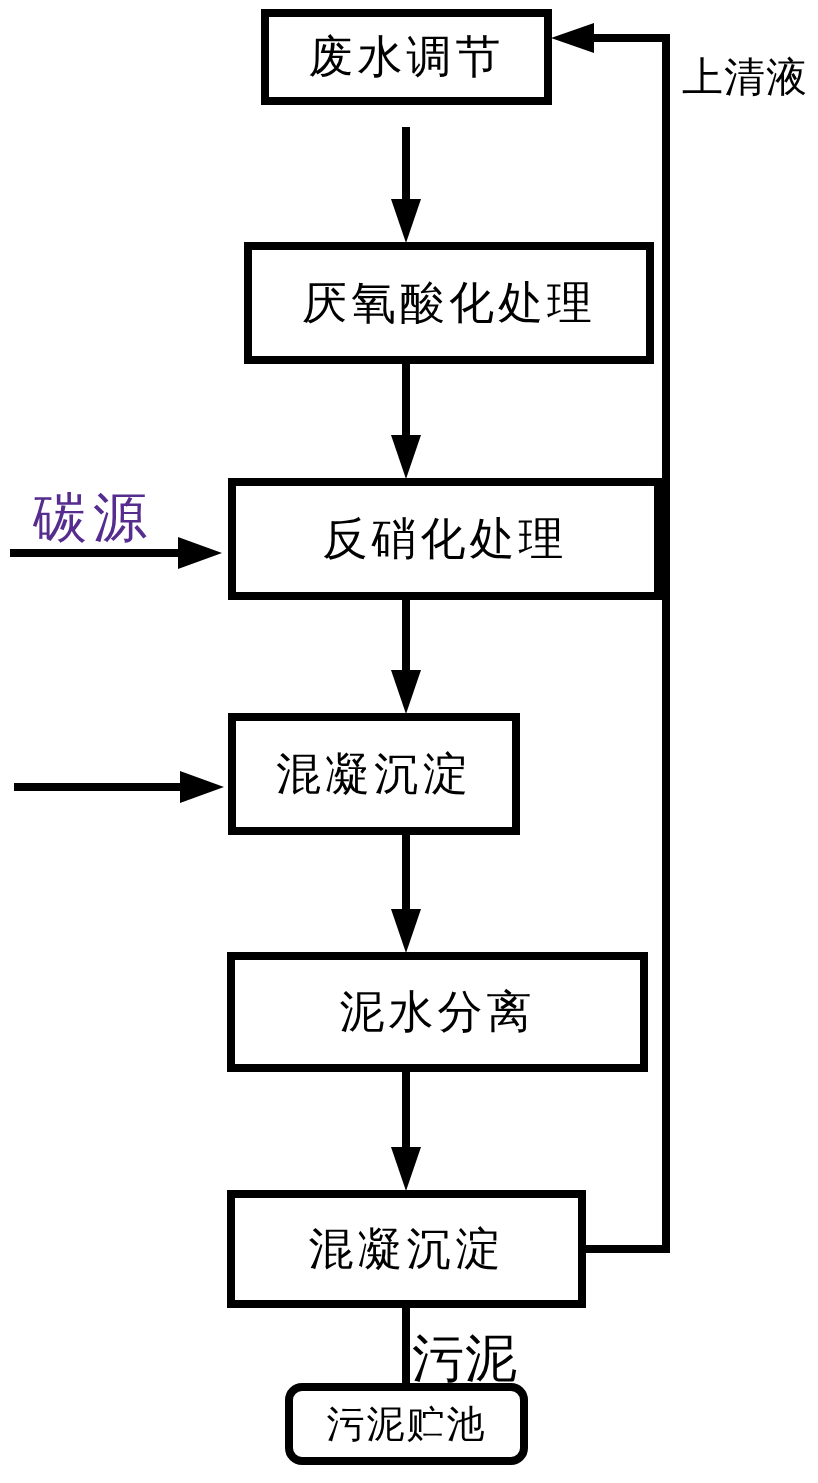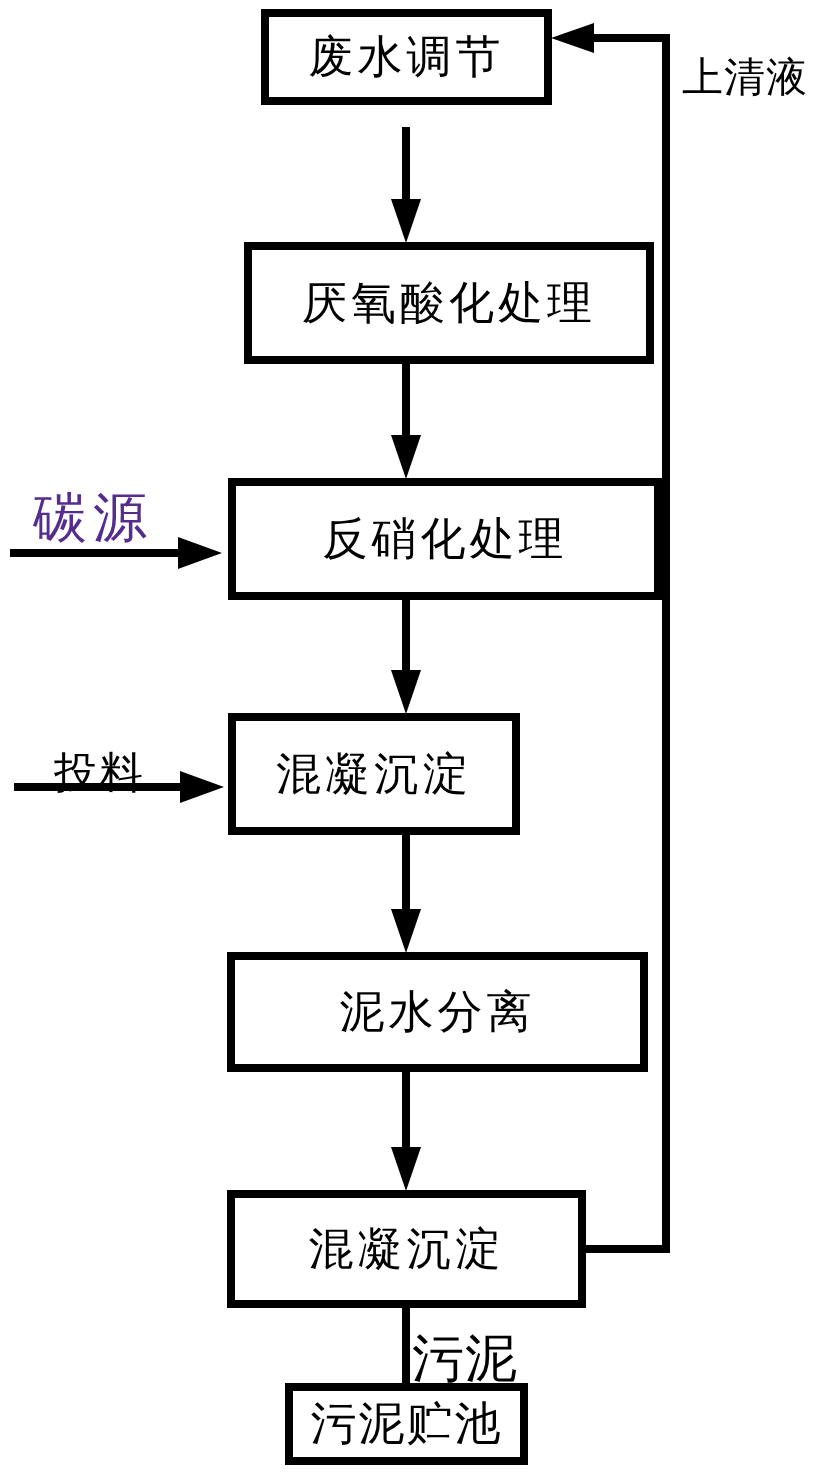--- a/index.html
+++ b/index.html
@@ -22,21 +22,21 @@
     border: 8px solid #000000;
     background: #ffffff;
     display: flex;
     align-items: center;
     justify-content: center;
     font-size: 45px;
     letter-spacing: 4px;
     white-space: nowrap;
     color: #000000;
   }
-  .box.small { font-size: 46px; letter-spacing: 2px; }
+  .box.small { font-size: 38px; letter-spacing: 2px; border-radius: 17px; }
   .vline, .hline {
     position: absolute;
     background: #000000;
   }
   .arrow-down {
     position: absolute;
     width: 0; height: 0;
     border-left: 15px solid transparent;
     border-right: 15px solid transparent;
     border-top: 44px solid #000000;
@@ -140,17 +140,16 @@
 
   <div class="hline" style="left:14px; top:783px; width:166px; height:8px;"></div>
   <div class="arrow-right" style="left:180px; top:771px;"></div>
 
   <div class="hline" style="left:584px; top:1245px; width:86px; height:8px;"></div>
   <div class="vline" style="left:662px; top:34px; width:8px; height:1219px;"></div>
   <div class="hline" style="left:593px; top:34px; width:77px; height:8px;"></div>
   <div class="arrow-left" style="left:551px; top:23px;"></div>
 
   <div class="lbl lbl-carbon">碳源</div>
-  <div class="lbl lbl-feed">投料</div>
   <div class="lbl lbl-supernatant">上清液</div>
   <div class="lbl lbl-sludge">污泥</div>
 
 </div>
 
 </body></html>

